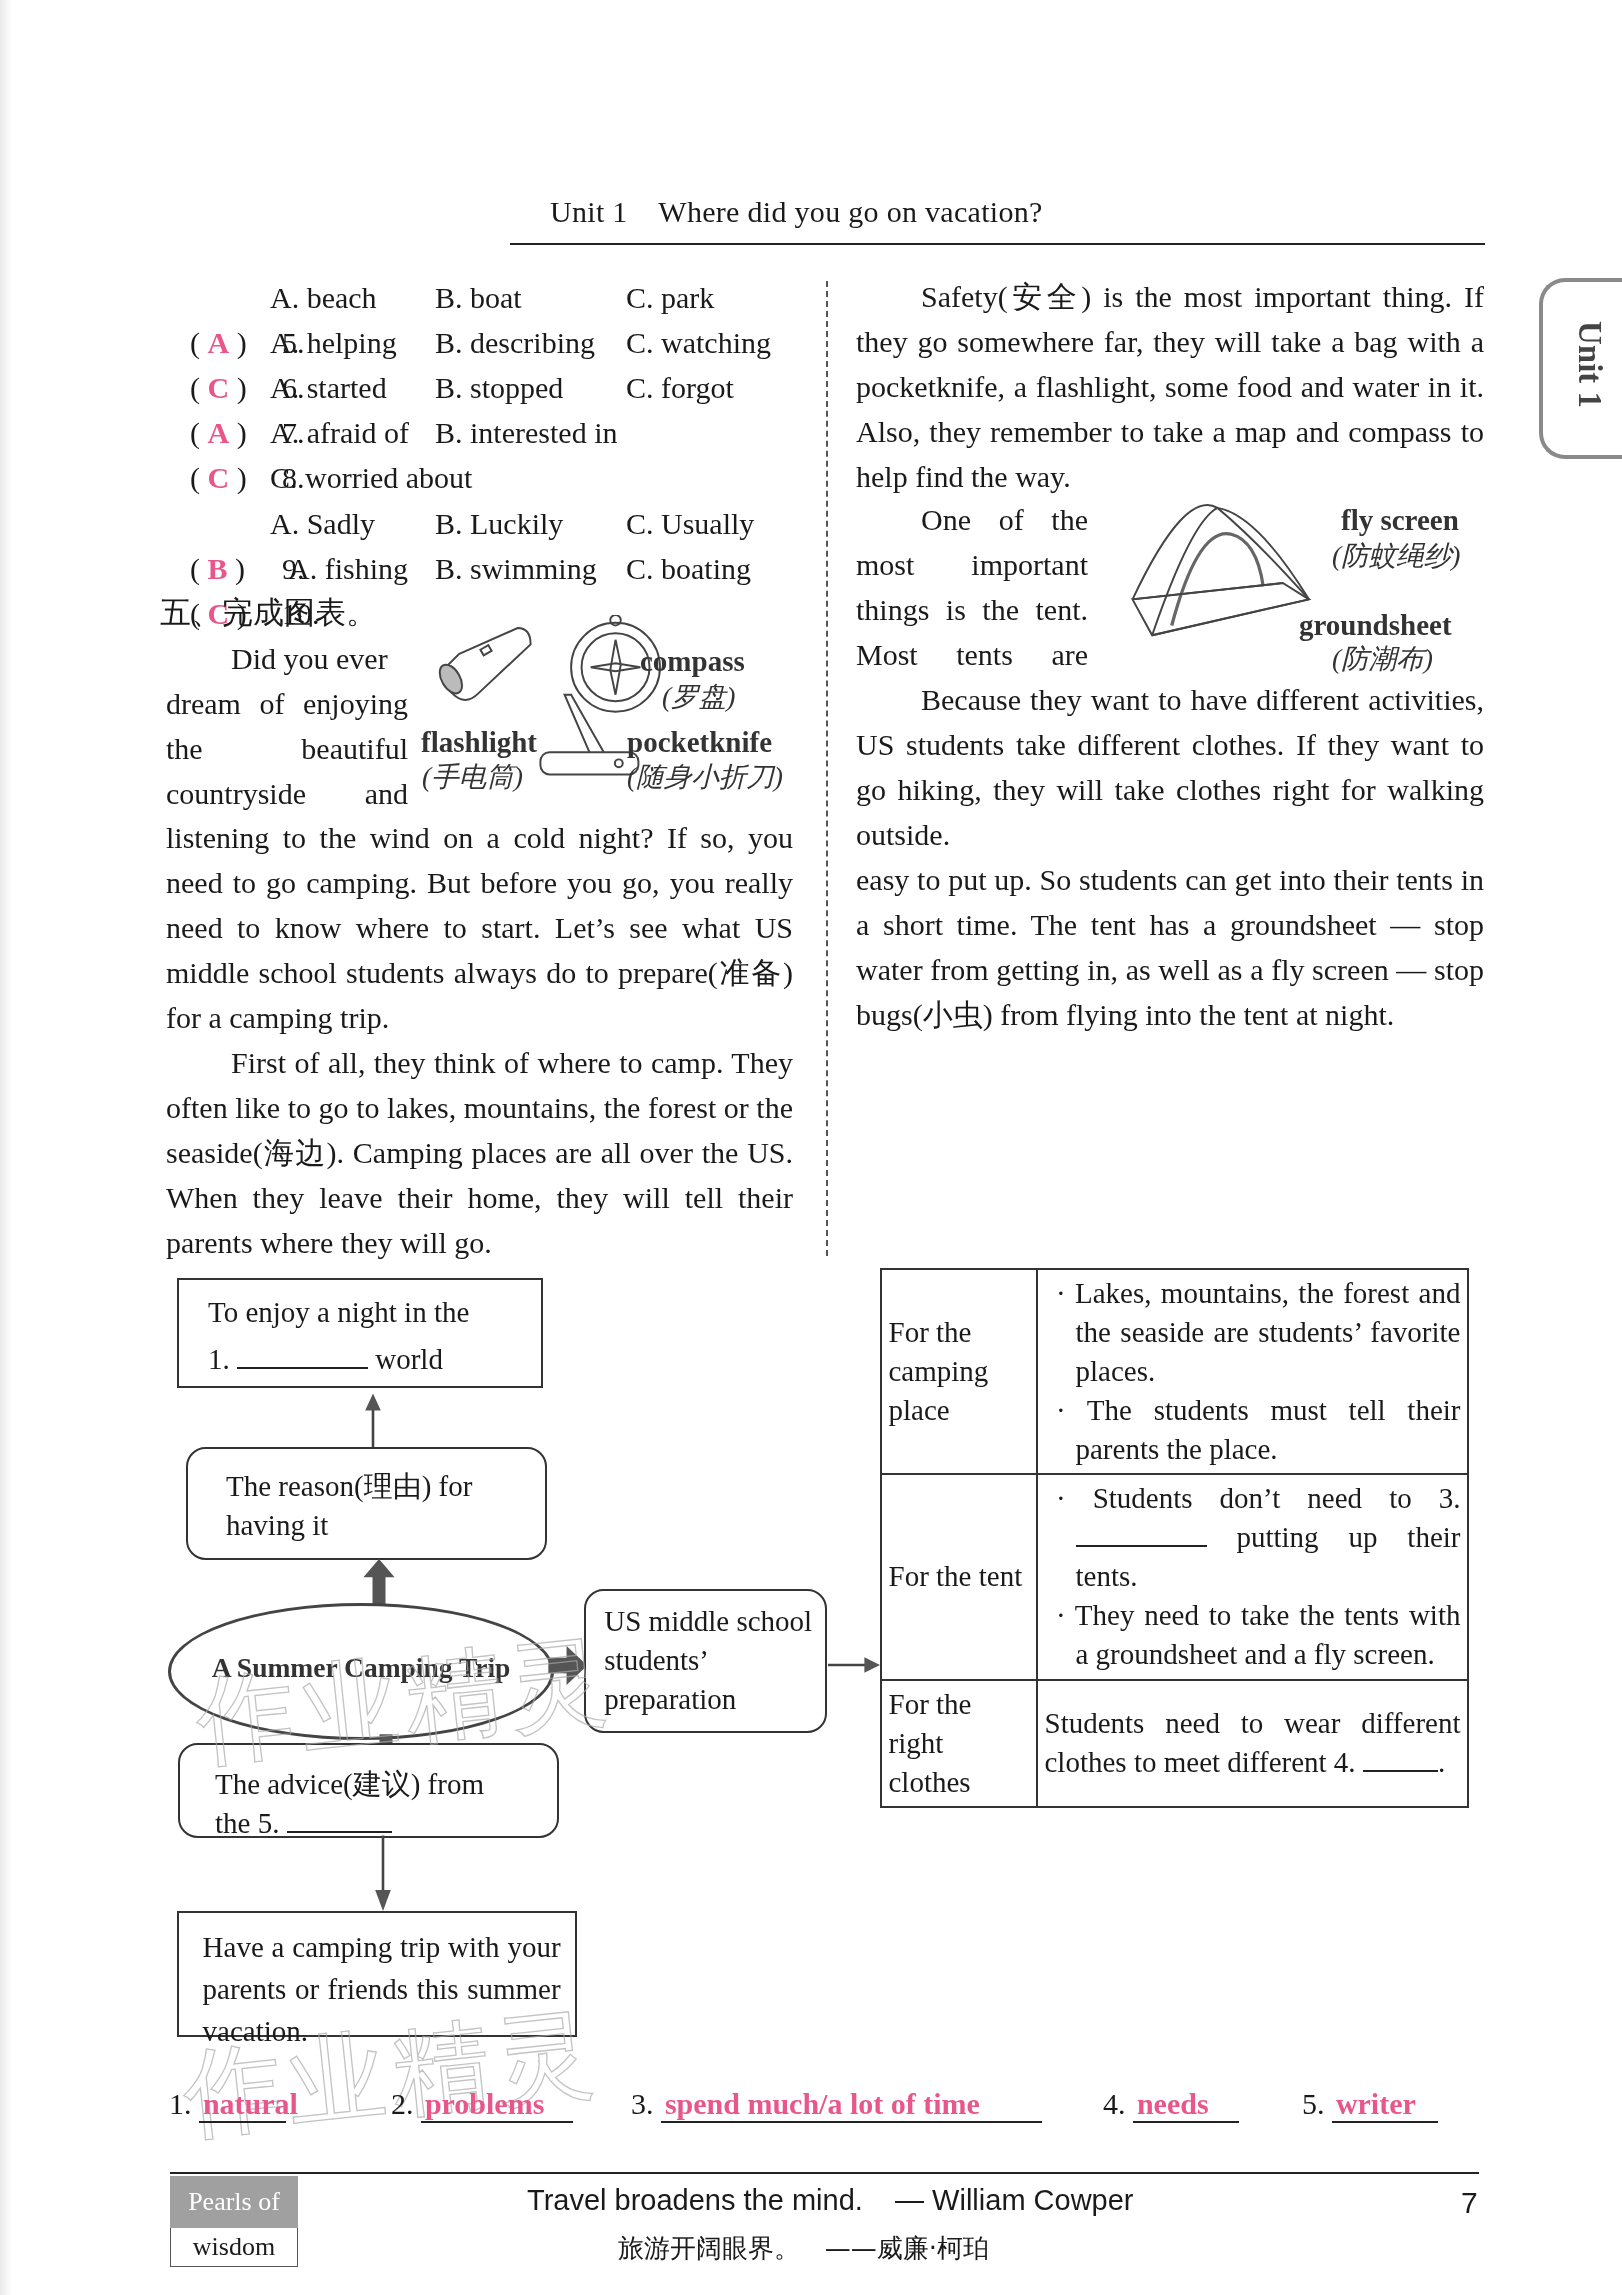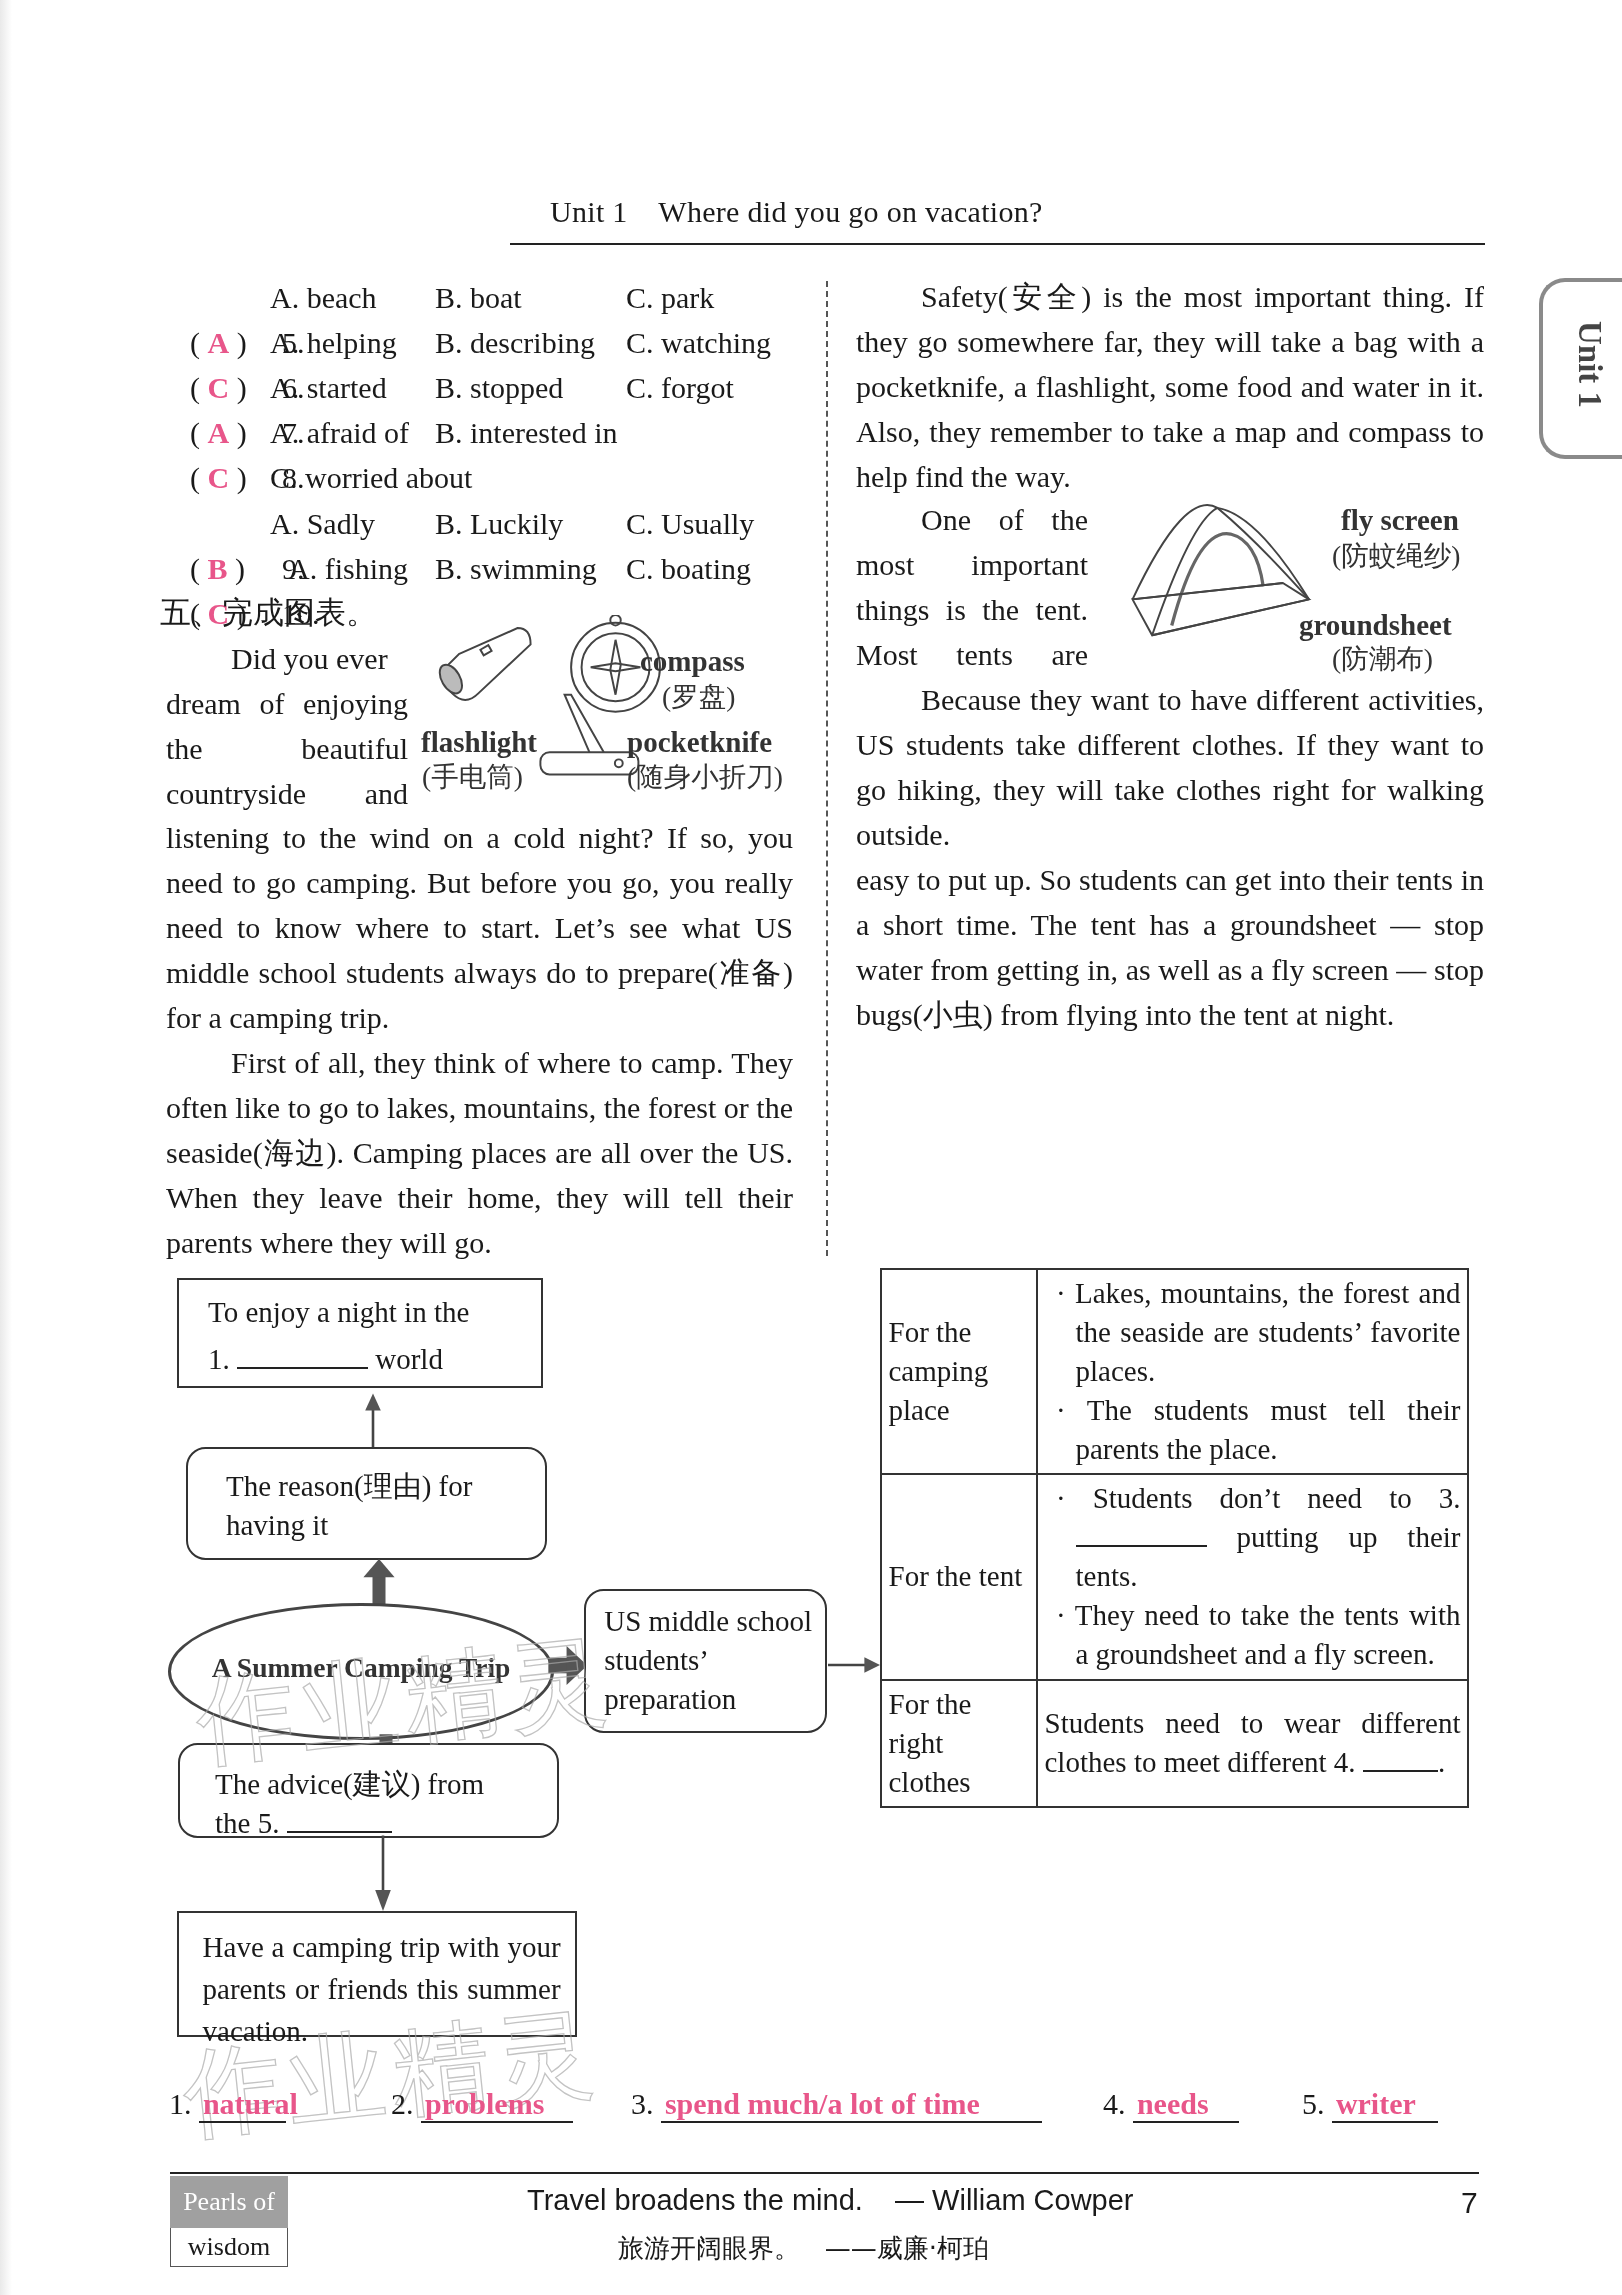--- a/index.html
+++ b/index.html
@@ -24,40 +24,40 @@
   .mc-row .paren { display:inline-block; width:92px; }
   .mc-row .num { display:inline-block; }
   .mc-row .opt { position:absolute; top:0; }
 
   .sec-title { left:160px; top:592px; font-size:31px; font-family:"DejaVu Sans",sans-serif; }
 
   .para { font-size:30px; line-height:45px; text-align:justify; }
   .para .indent { display:inline-block; width:65px; }
 
   .pic-label { font-size:29px; font-weight:bold; color:#333; white-space:nowrap;text-align:right; }
-  .pic-cn { font-size:27.5px; color:#333; white-space:nowrap; }
+  .pic-cn { font-size:27.5px; color:#333; white-space:nowrap;font-style:italic; }
 
   .box { position:absolute; border:2.6px solid #333; background:#fff; font-size:29px; line-height:39px; }
   .rbox { border-radius:19.6px; }
   .ellipse { position:absolute; border:3.3px solid #444; border-radius:50%; background:#fff; }
   .blank { display:inline-block; border-bottom:2px solid #222; height:26px; vertical-align:baseline; }
 
   table.grid { position:absolute; left:880px; top:1268px; width:589px; border-collapse:collapse; font-size:29px; line-height:39px; }
   table.grid td { border:2.6px solid #333; vertical-align:middle; padding:3.9px 6.5px; }
   table.grid td.k { width:141px; }
   table.grid td.v { text-align:justify; }
   .bullet { display:block; padding-left:31px; text-indent:-19.6px; }
   .bullet::before { content:"· "; }
 
   .answers { top:2087px; font-size:30px; white-space:nowrap; }
   .answer-item { position:absolute; top:0; }
   .answer-val { color:#e8568a; font-weight:bold; display:inline-block; border-bottom:2px solid #222; padding:0 3.9px; }
 
   .footer-rule { left:170px; top:2172px; width:1309px; height:2px; background:#222; }
-  .pearls { left:170px; top:2176px; width:118px; }
+  .pearls { left:170px; top:2176px; width:128px; }
   .pearls-top { background:#a0a0a0; color:#fff; font-size:26px; height:52px; line-height:52px; text-align:center; }
   .pearls-bot { border:1.3px solid #555; border-top:none; font-size:26px; height:38px; line-height:38px; text-align:center; }
   .quote-en { left:527px; top:2184px; font-size:29px; font-family:"Liberation Sans",sans-serif; white-space:pre; }
   .quote-cn { left:618px; top:2231px; font-size:26px; font-family:"DejaVu Sans",sans-serif; white-space:pre; }
   .page-num { left:1461px; top:2186px; font-size:30px; font-family:"Liberation Sans",sans-serif; }
 
   .watermark { font-size:98px; color:transparent; -webkit-text-stroke:1.3px #aaa; font-family:"DejaVu Sans",sans-serif;
     letter-spacing:6.5px; white-space:nowrap; opacity:0.7; }
 </style>
 </head>

